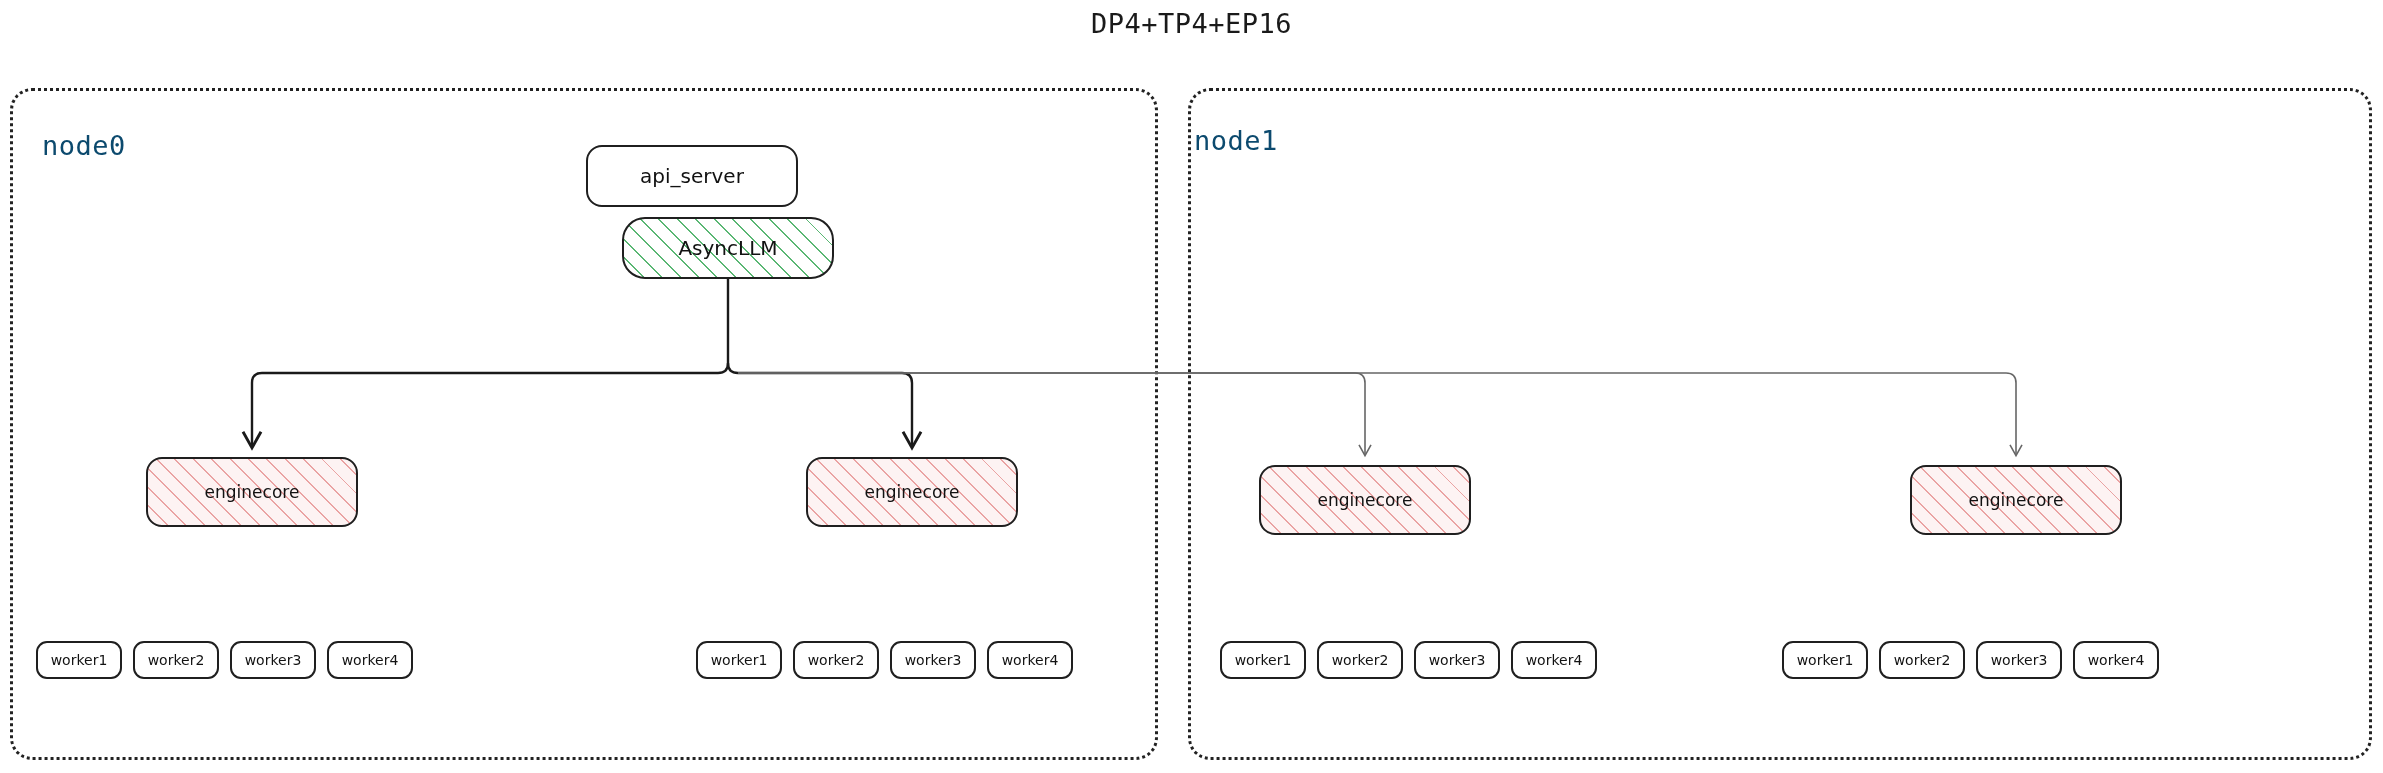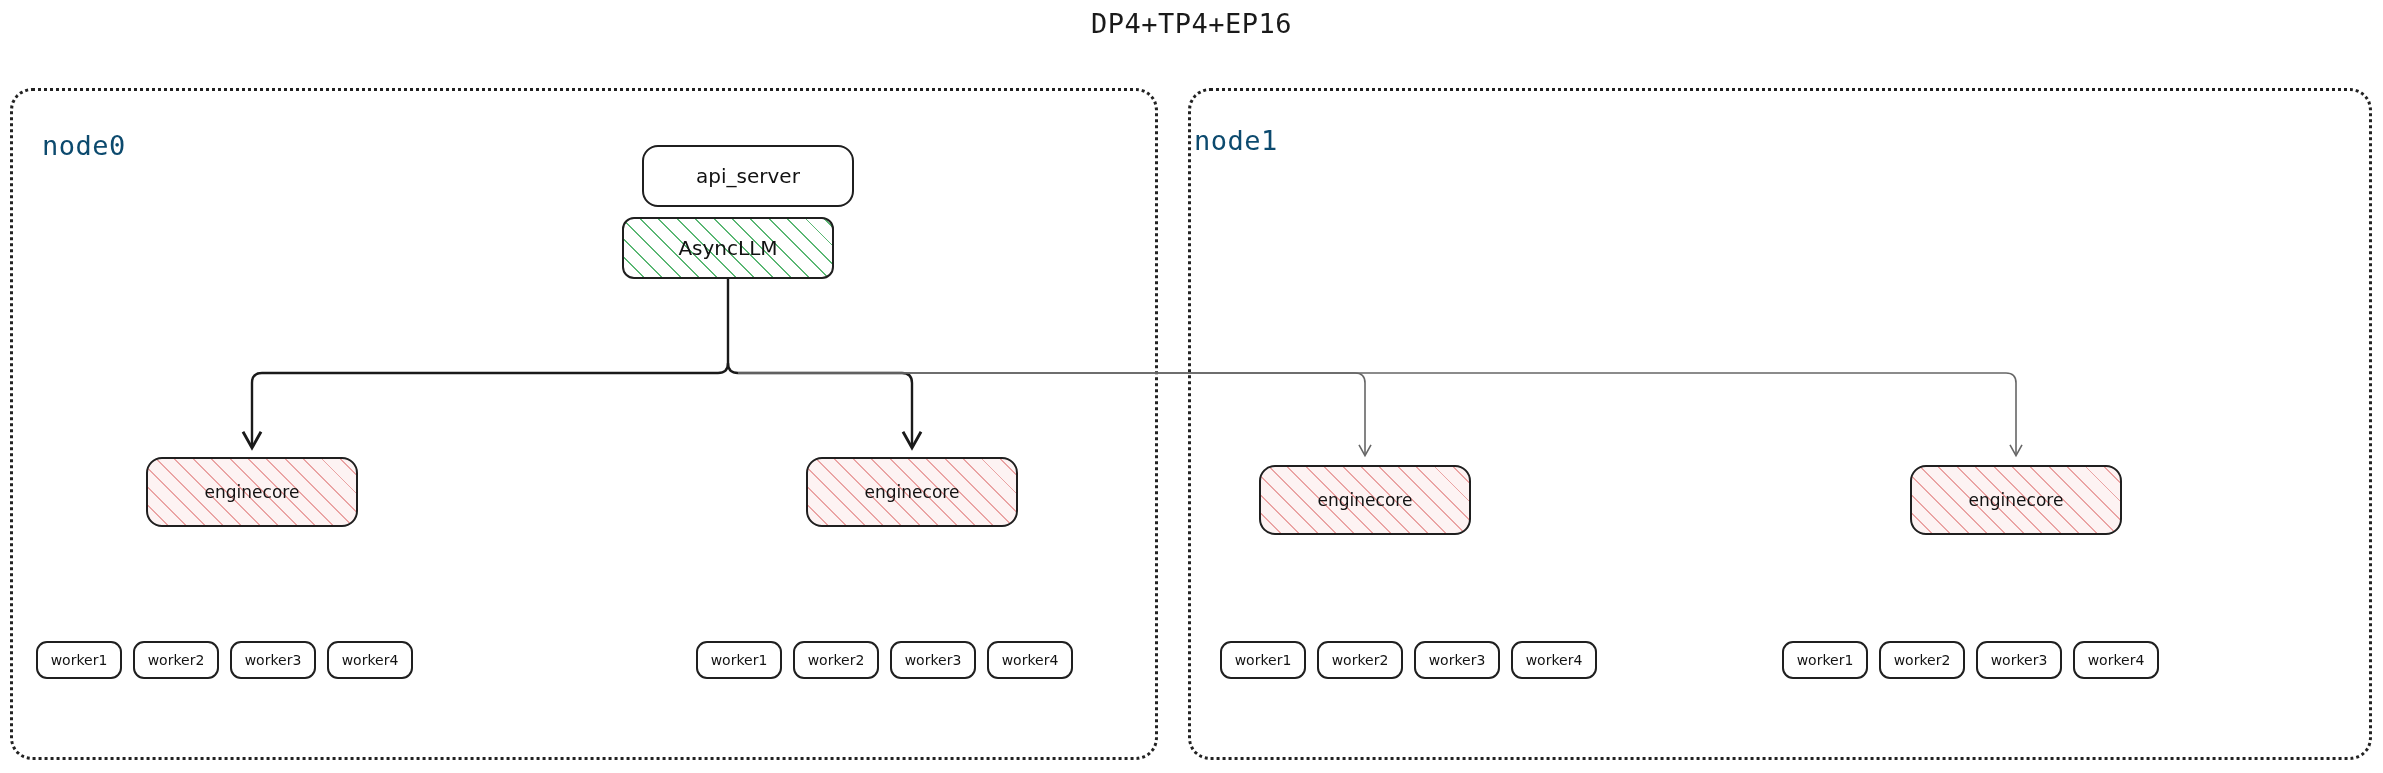--- a/index.html
+++ b/index.html
@@ -56,28 +56,28 @@
     border-radius: 14px;
     display: flex;
     align-items: center;
     justify-content: center;
     background: #ffffff;
     color: #121212;
     white-space: nowrap;
   }
 
   #api-server-box {
-    left: 642px; top: 145px; width: 212px; height: 62px;
+    left: 586px; top: 145px; width: 212px; height: 62px;
     font-size: 20px;
     border-radius: 16px;
   }
   #asyncllm-box {
     left: 622px; top: 217px; width: 212px; height: 62px;
     font-size: 20px;
-    border-radius: 12px;
+    border-radius: 23px;
     background-color: #ffffff;
     background-image: repeating-linear-gradient(
       45deg,
       rgba(60,170,90,0.85) 0px,
       rgba(60,170,90,0.85) 1.4px,
       rgba(255,255,255,0) 1.4px,
       rgba(255,255,255,0) 13px
     );
   }
 

